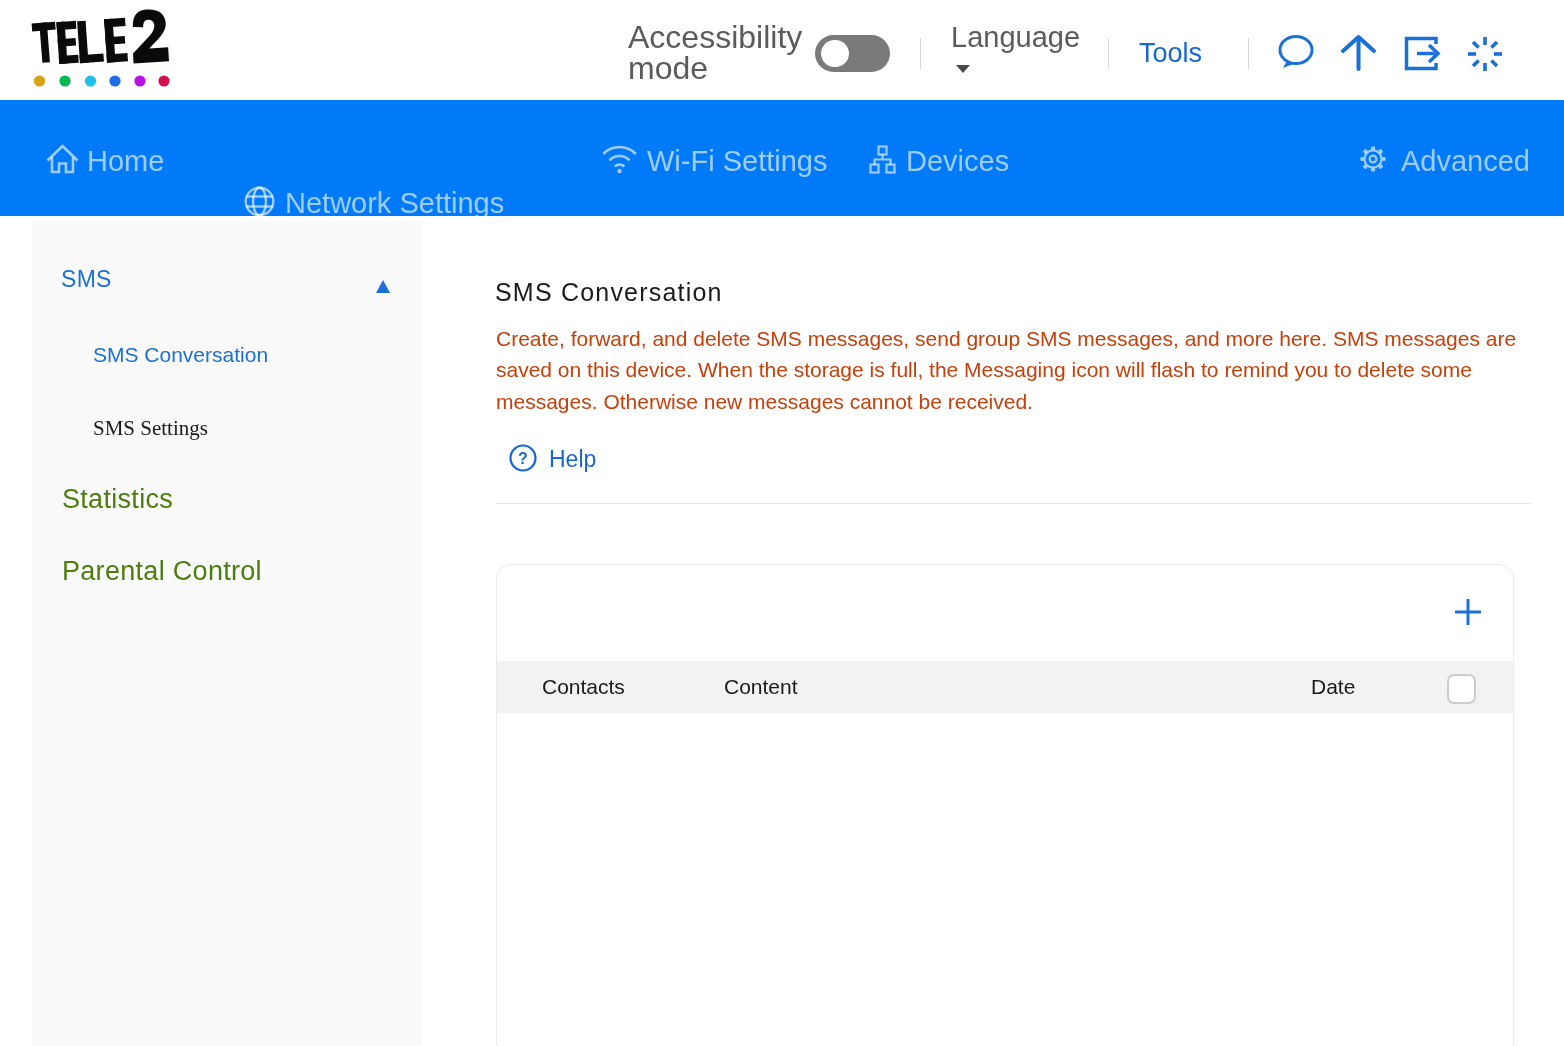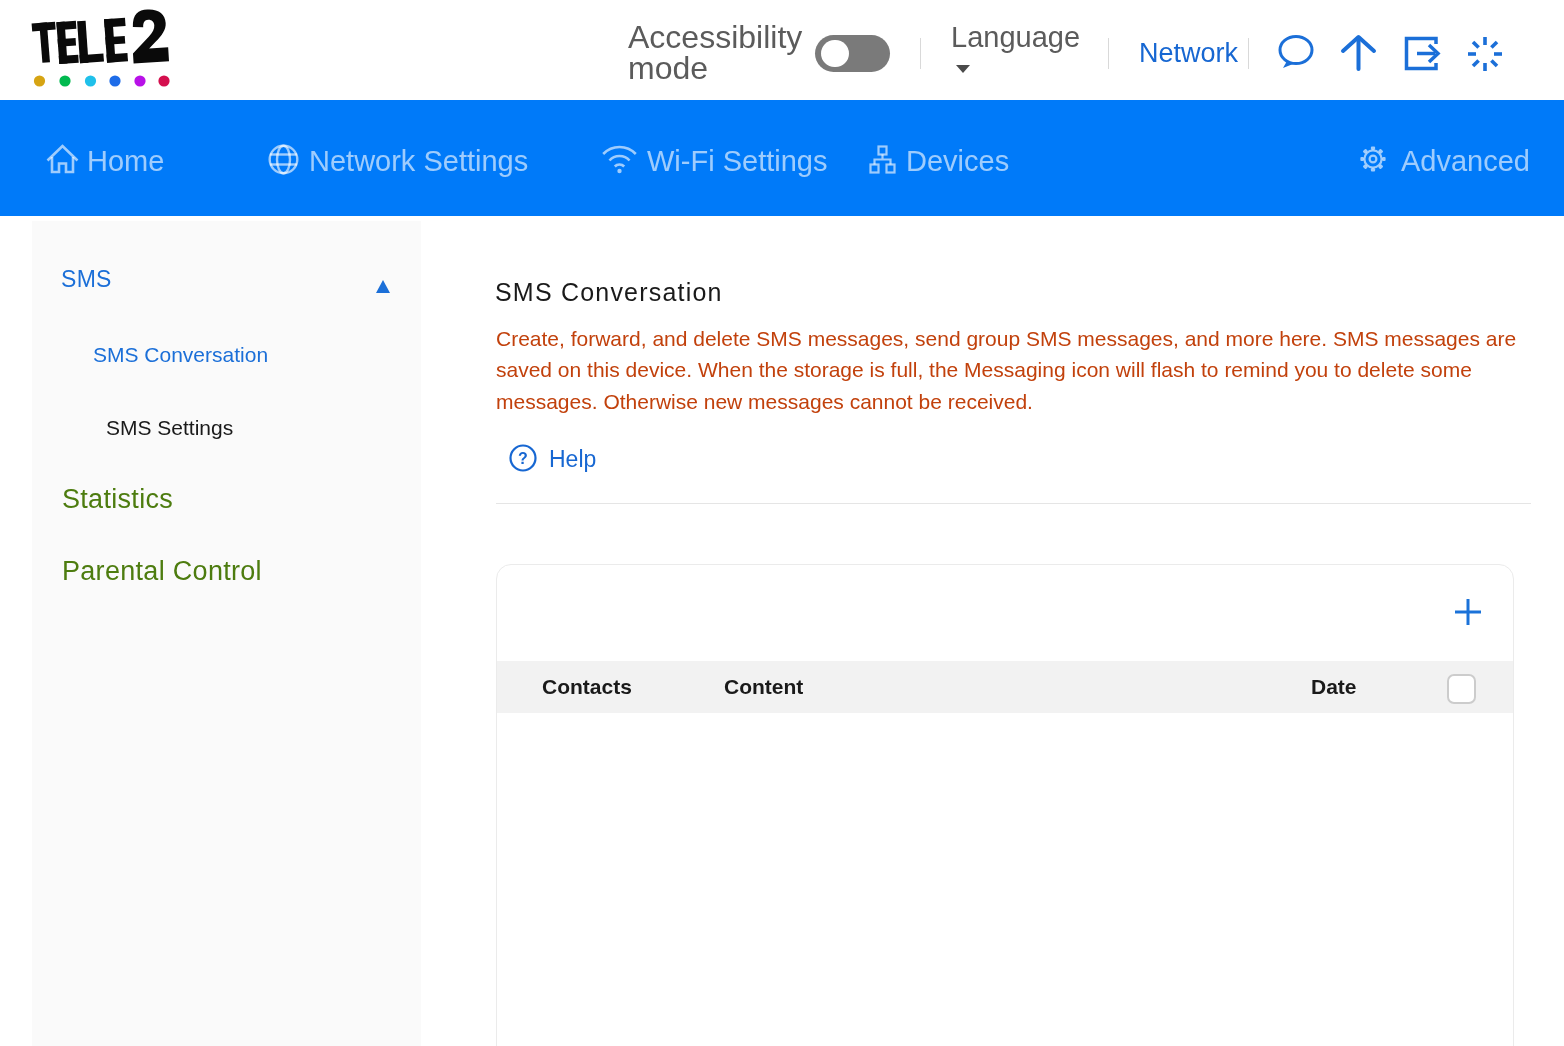--- a/index.html
+++ b/index.html
@@ -45,21 +45,21 @@
 
 #h1 { position:absolute; left:495px; top:278px; font-size:25px; font-weight:500; letter-spacing:1.2px; color:#1a1a1a; }
 #para { position:absolute; left:496px; top:323px; width:1060px; font-size:21px;
   line-height:31.4px; color:#c2410c; }
 #help { position:absolute; left:509px; top:444px; }
 #helptext { position:absolute; left:549px; top:446px; font-size:23px; color:#1767d2; }
 #divider { position:absolute; left:496px; top:503px; width:1035px; height:1px; background:#e5e5e5; }
 #card { position:absolute; left:496px; top:564px; width:1018px; height:560px;
   border:1px solid #ebebeb; border-radius:15px; background:#fff; }
 #plus { position:absolute; left:1454px; top:598px; }
-#thead { position:absolute; left:497px; top:661px; width:1016px; height:52px; background:#f2f2f2;font-weight:bold; }
+#thead { position:absolute; left:497px; top:661px; width:1016px; height:52px; background:#f2f2f2; }
 .th { position:absolute; top:0; height:52px; line-height:52px; font-size:21px; color:#1a1a1a; }
 #checkbox { position:absolute; left:1447px; top:674px; width:29px; height:30px;
   background:#fff; border:2px solid #ccc; border-radius:7px; }
 </style>
 </head>
 <body>
 <div id="page">
 
   <div id="header">
     <div id="logo">
@@ -103,21 +103,21 @@
       </svg>
     </div>
     <div class="acc">Accessibility<br>mode</div>
     <div id="toggle">
         <div class="knob"></div>
       </div>
     <div class="hsep" style="left:920px;"></div>
     <div id="lang">Language</div>
     <div id="langtri"></div>
     <div class="hsep" style="left:1108px;"></div>
-    <div id="mobile">Network</div>
+    <div id="mobile">Tools</div>
     <div class="hsep" style="left:1248px;"></div>
 
     <svg class="abs" style="left:1277px; top:34px;" width="38" height="38" viewBox="0 0 38 38">
       <ellipse cx="19" cy="16" rx="16" ry="13.5" fill="none" stroke="#1b6fd8" stroke-width="3"></ellipse>
       <path d="M10 27 L6 34 L16 30 Z" fill="#1b6fd8"></path>
     </svg>
 
     <svg class="abs" style="left:1340px; top:34px;" width="38" height="38" viewBox="0 0 38 38">
       <path d="M3 17 L18.5 3 L34 17" fill="none" stroke="#1b6fd8" stroke-width="4" stroke-linecap="round" stroke-linejoin="round"></path>
       <line x1="18.5" y1="5" x2="18.5" y2="35" stroke="#1b6fd8" stroke-width="4" stroke-linecap="round"></line>
@@ -144,21 +144,21 @@
   </div>
 
   <div id="nav">
     <div class="navitem" style="left:46px;">
       <svg style="margin-right:8px;" width="33" height="30" viewBox="0 0 33 30" fill="none" stroke="rgba(255,255,255,0.62)" stroke-width="2.6">
         <path d="M1.5 16.5 L16.5 2 L31.5 16.5"></path>
         <path d="M6 13 V28 H13 V19.5 H20 V28 H27 V13"></path>
       </svg>
       <span>Home</span>
     </div>
-    <div class="navitem" style="left:268px;">
+    <div class="navitem" style="left:244px;align-items:flex-end;">
       <svg width="31" height="31" viewBox="0 0 31 31" fill="none" stroke="rgba(255,255,255,0.62)" stroke-width="2.4">
         <circle cx="15.5" cy="15.5" r="13.8"></circle>
         <ellipse cx="15.5" cy="15.5" rx="6.5" ry="13.8"></ellipse>
         <line x1="2" y1="10.5" x2="29" y2="10.5"></line>
         <line x1="2" y1="20.5" x2="29" y2="20.5"></line>
       </svg>
       <span>Network Settings</span>
     </div>
     <div class="navitem" style="left:602px;">
       <svg width="35" height="30" viewBox="0 0 35 30" fill="none" stroke="rgba(255,255,255,0.62)" stroke-width="2.6">
@@ -212,21 +212,21 @@
         </g>
       </svg>
       <span>Advanced</span>
     </div>
   </div>
 
   <div id="sidebar"></div>
   <div class="side1 blue" style="left:61px; top:266px; font-size:23px;">SMS</div>
   <div id="smstri"></div>
   <div class="side2 blue" style="left:93px; top:343px;">SMS Conversation</div>
-  <div class="side2" style="left:106px; top:416px;">SMS Settings</div>
+  <div class="side2" style="left:93px; top:416px;font-family:Liberation Serif, serif;">SMS Settings</div>
   <div class="side1" style="left:62px; top:484px;">Statistics</div>
   <div class="side1" style="left:62px; top:556px;">Parental Control</div>
 
   <div id="h1">SMS Conversation</div>
   <div id="para">Create, forward, and delete SMS messages, send group SMS messages, and more here. SMS messages are<br>saved on this device. When the storage is full, the Messaging icon will flash to remind you to delete some<br>messages. Otherwise new messages cannot be received.</div>
   <svg id="help" width="28" height="28" viewBox="0 0 28 28">
     <circle cx="14" cy="14" r="12.5" fill="none" stroke="#1767d2" stroke-width="2.2"></circle>
     <text x="14" y="19.5" font-size="16" font-weight="bold" fill="#1767d2" text-anchor="middle">?</text>
   </svg>
   <div id="helptext">Help</div>

